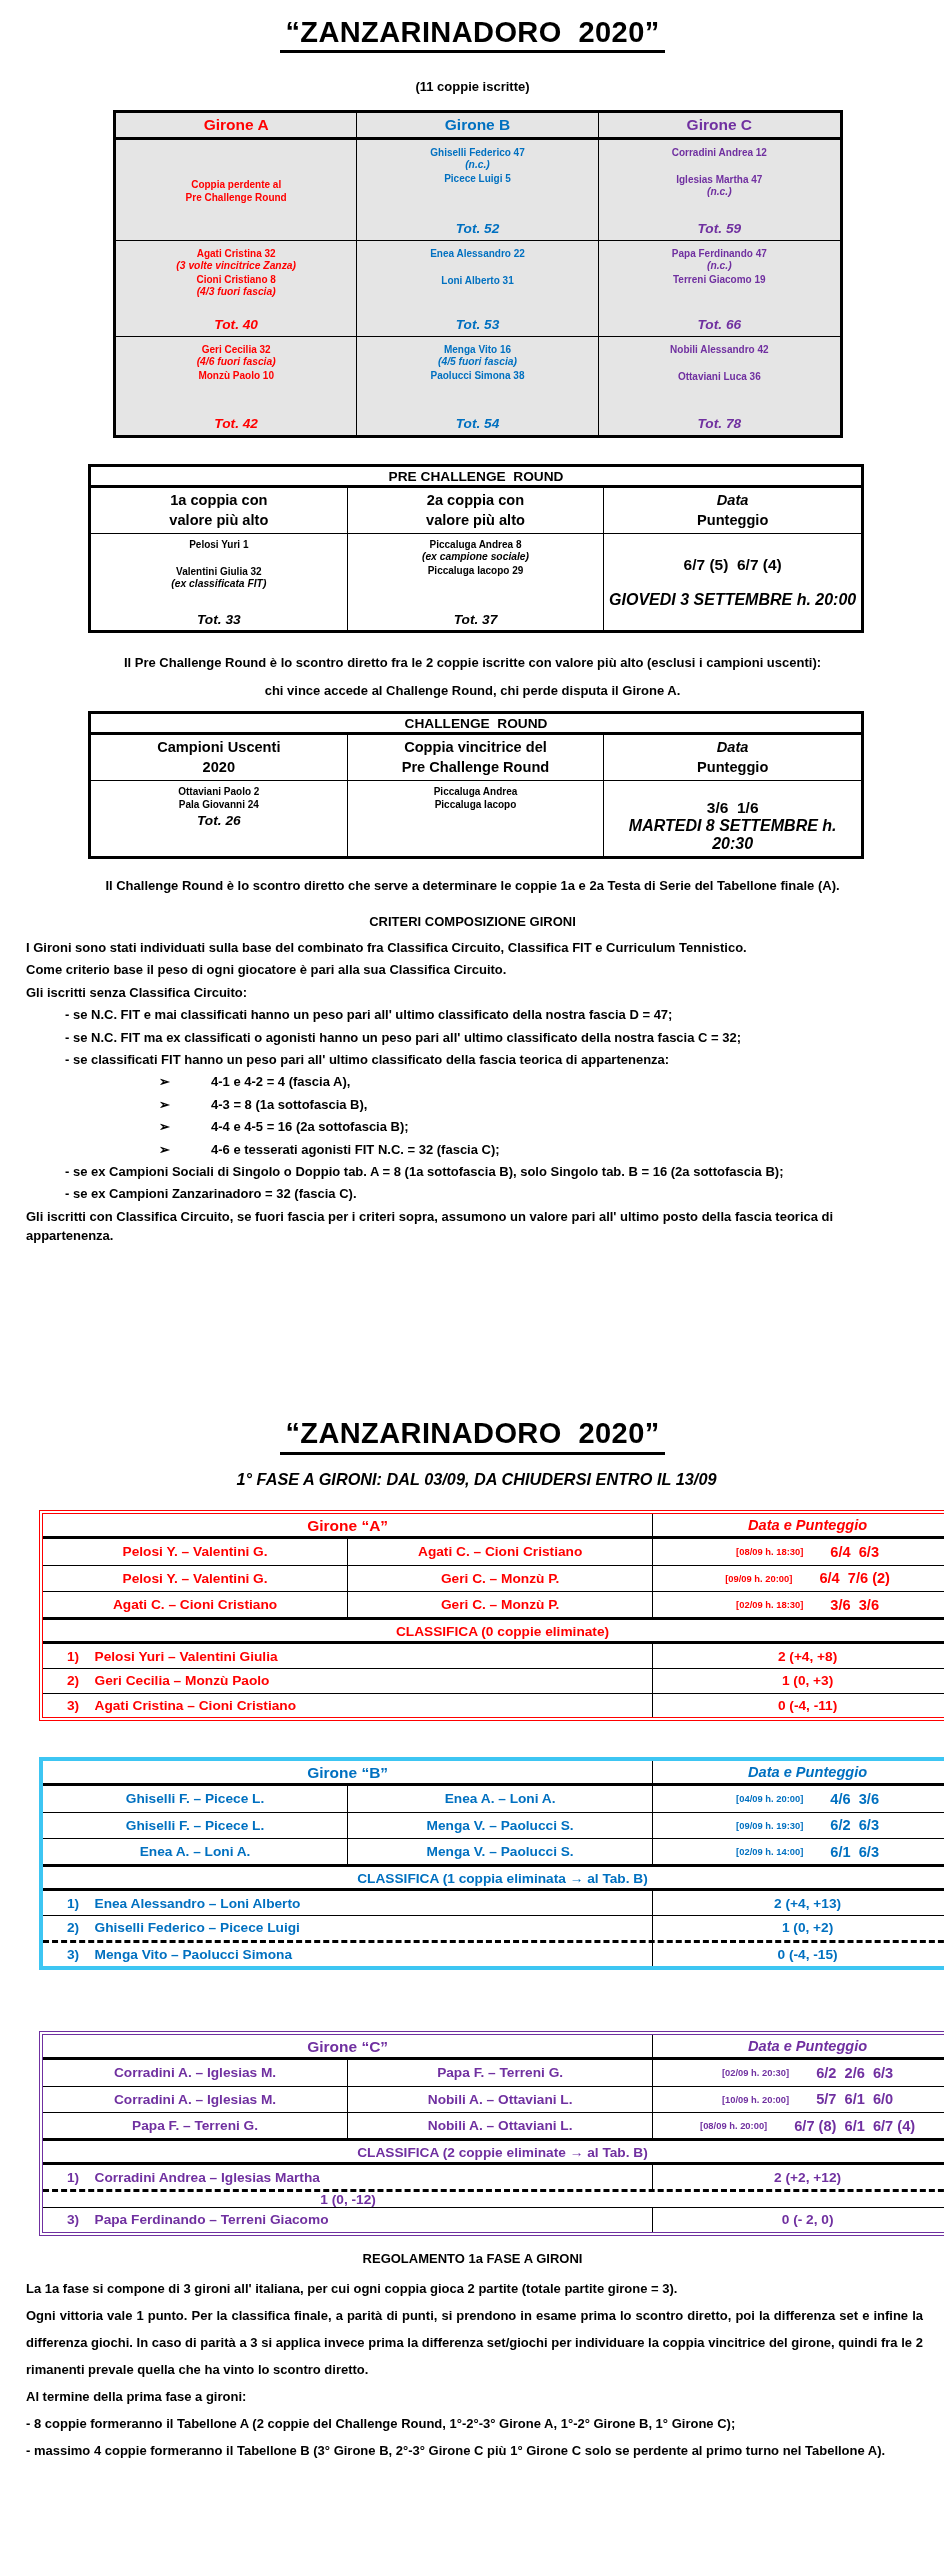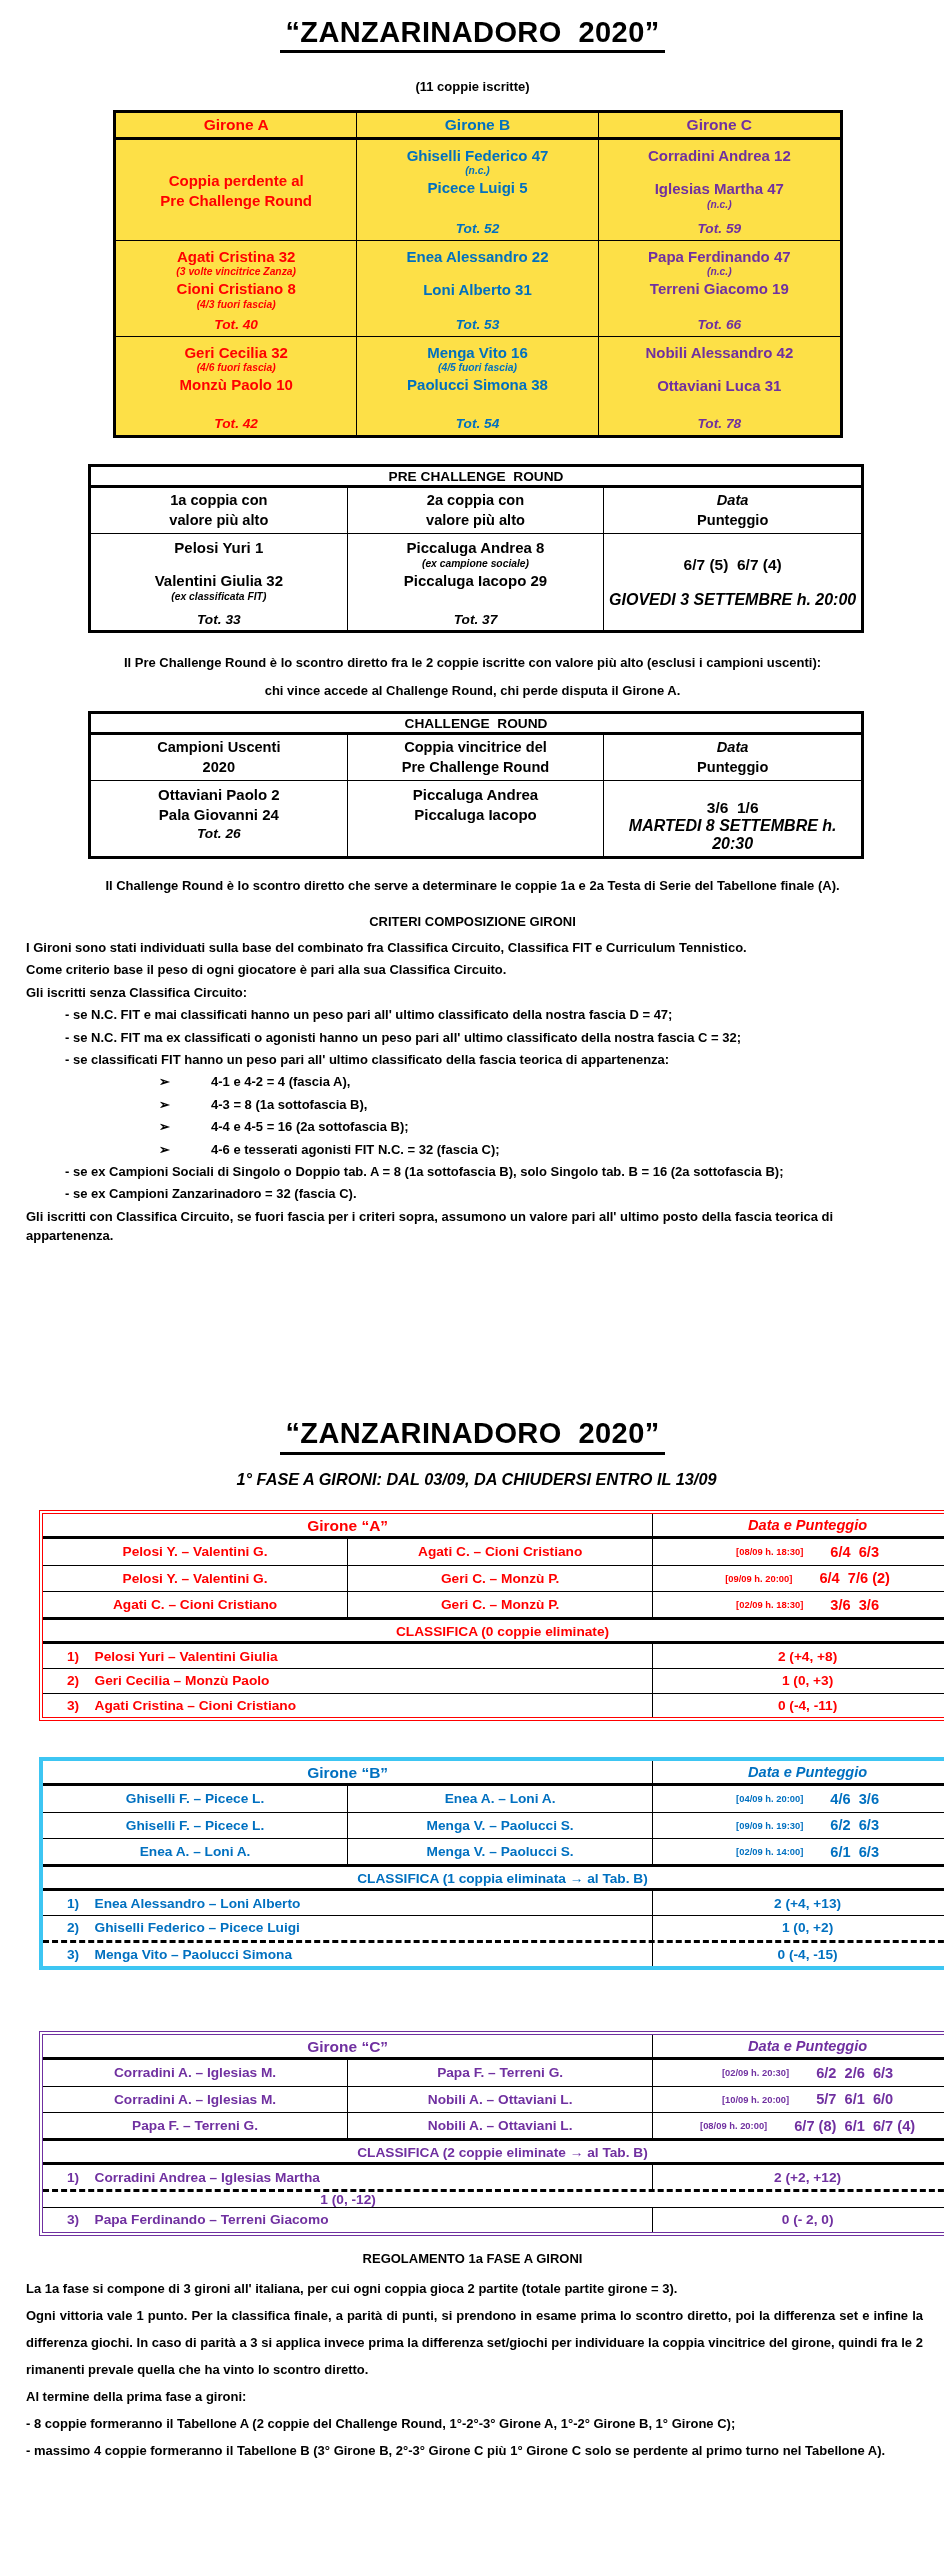--- a/index.html
+++ b/index.html
@@ -28,38 +28,38 @@
   #p1-sub   { position:absolute; top:79px; width:100%; text-align:center;
               font-size:13px; font-weight:bold; }
   #p2-title { top:1417px; }
   #p2-sub   { position:absolute; top:1470px; width:100%; text-align:center;
               font-size:16.3px; font-weight:bold; font-style:italic; white-space:pre;padding-left:8px; }
 
   
   .gtable {
     position:absolute; top:110px; left:113px; width:730px;
     border:3.4px solid #000; display:grid; grid-template-columns:1fr 1fr 1fr;
-    background:#fde047;
+    background:#e5e5e5;
   }
   .gtable .hc {
     border-bottom:3.4px solid #000; border-right:1.7px solid #000;
     text-align:center; font-size:15.5px; font-weight:bold; padding:3.4px 0 2.6px;
   }
   .gtable .hc.last { border-right:none; }
   .gtable .cell {
     border-bottom:1.7px solid #000; border-right:1.7px solid #000;
     display:flex; flex-direction:column; align-items:center; text-align:center;
     padding:6px 3.4px 4.3px;
   }
   .gtable .cell.lastcol { border-right:none; }
   .gtable .cell.lastrow { border-bottom:none; }
   .gtable .r1 { min-height:101px; }
   .gtable .r2 { min-height:96px; }
   .gtable .r3 { min-height:98px; }
-  .nm  { font-size:15px; font-weight:bold; line-height:1.3; }
+  .nm  { font-size:10px; font-weight:bold; line-height:1.3; }
   .nt  { font-size:10.3px; font-weight:bold; font-style:italic; line-height:1.25; }
   .tot { font-size:13.7px; font-weight:bold; font-style:italic; margin-top:auto; }
   .sp  { height:13.7px; }
   .vcenter { justify-content:center; }
 
   
   .xtable { position:absolute; left:88px; width:776px; border:3.4px solid #000; background:#fff; }
   #t-pre  { top:464px; }
   #t-chal { top:711px; }
   .xttl { text-align:center; font-size:13.7px; font-weight:bold; padding:1.7px 0;
@@ -199,21 +199,21 @@
     </div>
     <div class="cell r3 blue lastrow">
       <div class="nm">Menga Vito 16</div>
       <div class="nt">(4/5 fuori fascia)</div>
       <div class="nm">Paolucci Simona 38</div>
       <div class="tot">Tot. 54</div>
     </div>
     <div class="cell r3 purple lastcol lastrow">
       <div class="nm">Nobili Alessandro 42</div>
       <div class="sp"></div>
-      <div class="nm">Ottaviani Luca 31</div>
+      <div class="nm">Ottaviani Luca 36</div>
       <div class="tot">Tot. 78</div>
     </div>
   </div>
 
   <div class="xtable" id="t-pre">
     <div class="xttl">PRE CHALLENGE  ROUND</div>
     <div class="xgrid">
       <div class="xh">
         <div>1a coppia con</div>
         <div>valore più alto</div>

